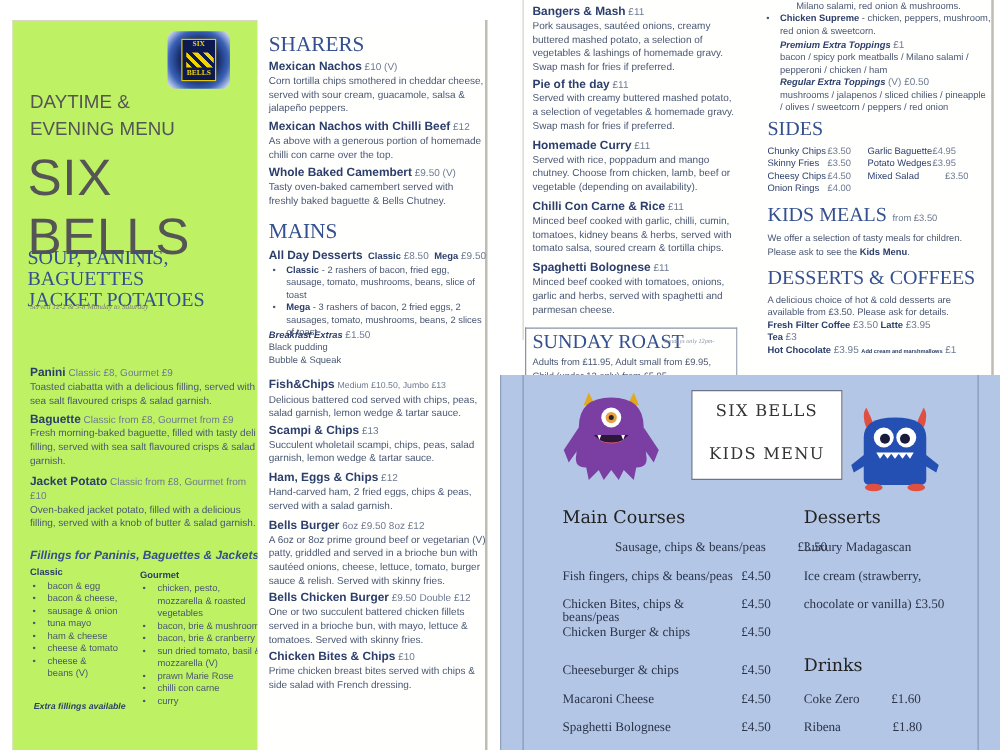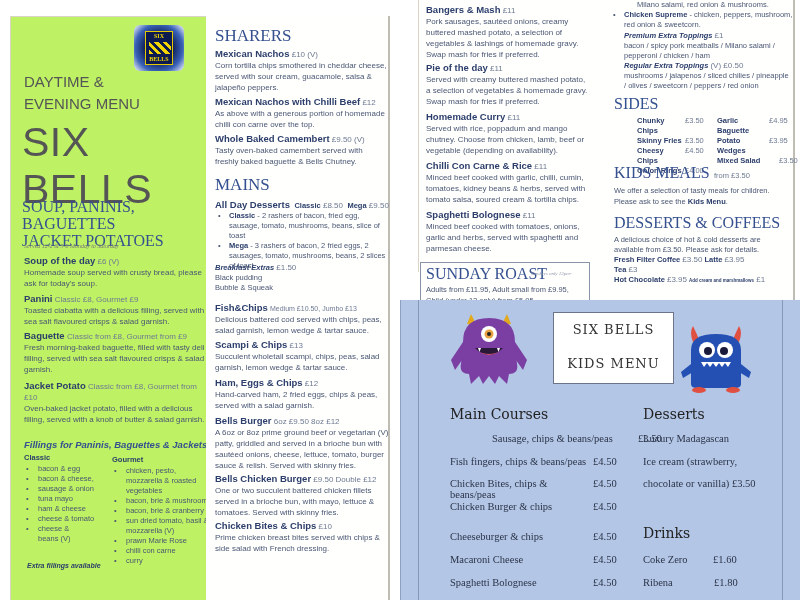--- a/index.html
+++ b/index.html
@@ -45,21 +45,21 @@
   
   #page3 { left: 418px; top: 0; width: 172px; height: 272px; background: #fffffe; border-left: 1px solid #d9d4c6; }
   #sunday { position: absolute; left: 420px; top: 262px; width: 170px; height: 40px; border: 1px solid #8a94a8; border-bottom: none; background: #fffffe; }
   #sunday .title { position: absolute; left: 5px; top: 2px; font-size: 16px; }
   #sunday .when { position: absolute; left: 110px; top: 8px; font-family: "Liberation Serif", serif; font-style: italic; font-size: 5px; color: #8a94a8; }
   #sunday .prices { position: absolute; left: 5px; top: 21px; font-size: 7.5px; line-height: 11px; color: #4a5773; white-space: nowrap; }
 
   #page4 { left: 590px; top: 0; width: 205px; height: 300px; background: #fffffe; border-right: 2px solid #bfbcb3; }
   .sides-grid { position: absolute; font-size: 7.5px; line-height: 10px; }
   .sides-grid .row { display: flex; }
-  .sides-grid .n { font-weight: bold; color: #2c3e6b; margin-left: 23px; }
+  .sides-grid .n { font-weight: normal; color: #2c3e6b; }
   .sides-grid .p { color: #6e7a92; }
 
   
   #kids { position: absolute; left: 400px; top: 300px; width: 400px; height: 300px; background: #b3c6e6; border-left: 1px solid #8e9fbf; }
   #kids .inner-border { position: absolute; left: 17px; top: 0; width: 365px; height: 300px; border-left: 1px solid #8798b8; border-right: 1px solid #8798b8; }
   #kids .title-box { position: absolute; left: 152px; top: 12px; width: 121px; height: 72px; background: #ffffff; border: 1px solid #6b7488; text-align: center;
       font-family: "DejaVu Serif", serif; font-size: 13px; color: #333; letter-spacing: 1px; }
   #kids .title-box div { line-height: 34px; }
   .kid-head { position: absolute; font-family: "DejaVu Serif", serif; font-size: 14px; color: #222; }
   .kid-row { position: absolute; font-family: "Liberation Serif", serif; font-size: 10.5px; color: #2b3448; display: flex; }
@@ -81,25 +81,20 @@
     <div>EVENING MENU</div>
   </div>
   <div class="brand">SIX BELLS</div>
 
   <div class="sec serif-head">
     <div>SOUP, PANINIS, BAGUETTES</div>
     <div>JACKET POTATOES</div>
   </div>
   <div class="served">Served 12-2 &amp; 5-8 Monday to Saturday</div>
 
-  <div class="item" style="left:13px; top:238px; width:185px;">
-    <span class="name">Soup of the day</span>
-    <span class="price">£6 (V)</span>
-    <span class="desc">Homemade soup served with crusty bread, please ask for today's soup.</span>
-  </div>
   <div class="item" style="left:13px; top:276px; width:185px;">
     <span class="name">Panini</span>
     <span class="price">Classic £8, Gourmet £9</span>
     <span class="desc">Toasted ciabatta with a delicious filling, served with sea salt flavoured crisps &amp; salad garnish.</span>
   </div>
   <div class="item" style="left:13px; top:313px; width:185px;">
     <span class="name">Baguette</span>
     <span class="price">Classic from £8, Gourmet from £9</span>
     <span class="desc">Fresh morning-baked baguette, filled with tasty deli filling, served with sea salt flavoured crisps &amp; salad garnish.</span>
   </div>

